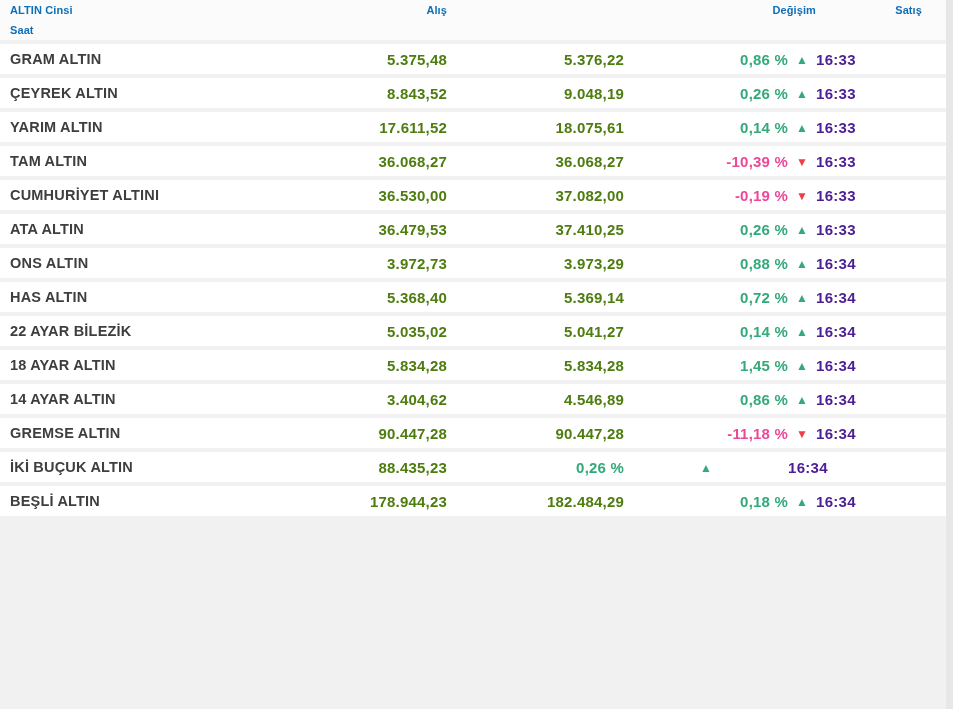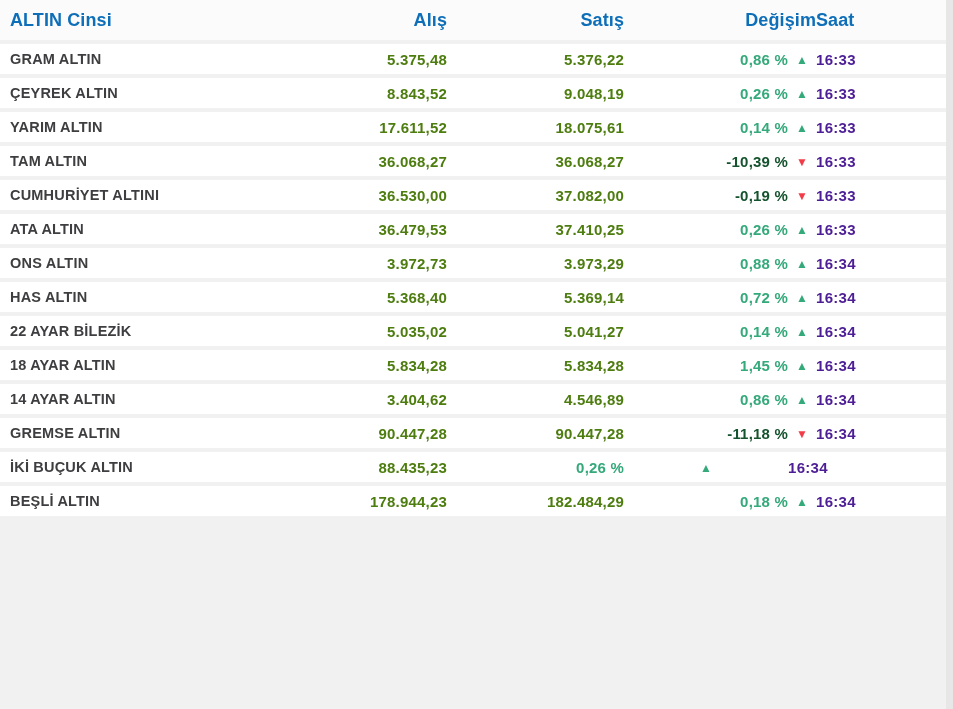--- a/index.html
+++ b/index.html
@@ -34,21 +34,21 @@
     padding: 0 16px 0 10px;
     box-sizing: border-box;
     width: 946px;
   }
   .header-row {
     height: 44px;
     background: #fbfbfc;
     border-bottom: 4px solid #f1f1f2;
   }
   .header-cell {
-    font-size: 18px;
+    font-size: 11px;
     font-weight: 700;
     color: #0e6fb8;
     letter-spacing: 0.1px;
   }
   .col-name  { text-align: left; }
   .col-buy, .col-sell, .col-change { text-align: right; }
   .col-arrow { text-align: center; }
   .col-time  { text-align: left; }
   .header-change {
     grid-column: 4 / span 2;
@@ -72,21 +72,21 @@
     font-weight: 700;
     color: #4d7c0f;
     letter-spacing: 0.2px;
   }
   .cell-change {
     font-size: 15px;
     font-weight: 700;
     letter-spacing: 0.2px;
   }
   .cell-change.up   { color: #34a97a; }
-  .cell-change.down { color: #14532d; }
+  .cell-change.down { color: #ec4899; }
   .arrow {
     font-size: 12px;
     line-height: 1;
     display: inline-block;
   }
   .arrow.up   { color: #34a97a; }
   .arrow.down { color: #f23d49; }
   .cell-time {
     font-size: 15px;
     font-weight: 700;
@@ -96,22 +96,22 @@
 </style>
 </head>
 <body>
 
 <div class="page">
   <div class="table">
 
     <div class="grid-row header-row">
       <div class="header-cell col-name">ALTIN Cinsi</div>
       <div class="header-cell col-buy">Alış</div>
+      <div class="header-cell header-change">Değişim</div>
       <div class="header-cell col-sell">Satış</div>
-      <div class="header-cell header-change">Değişim</div>
       <div class="header-cell col-time">Saat</div>
     </div>
 
     <div>
   <div class="grid-row data-row">
     <div class="cell-name col-name">GRAM ALTIN</div>
     <div class="cell-num col-buy">5.375,48</div>
     <div class="cell-num col-sell">5.376,22</div>
     <div class="cell-change col-change up">0,86 %</div>
     <div class="col-arrow"><span class="arrow up">▲</span></div>

